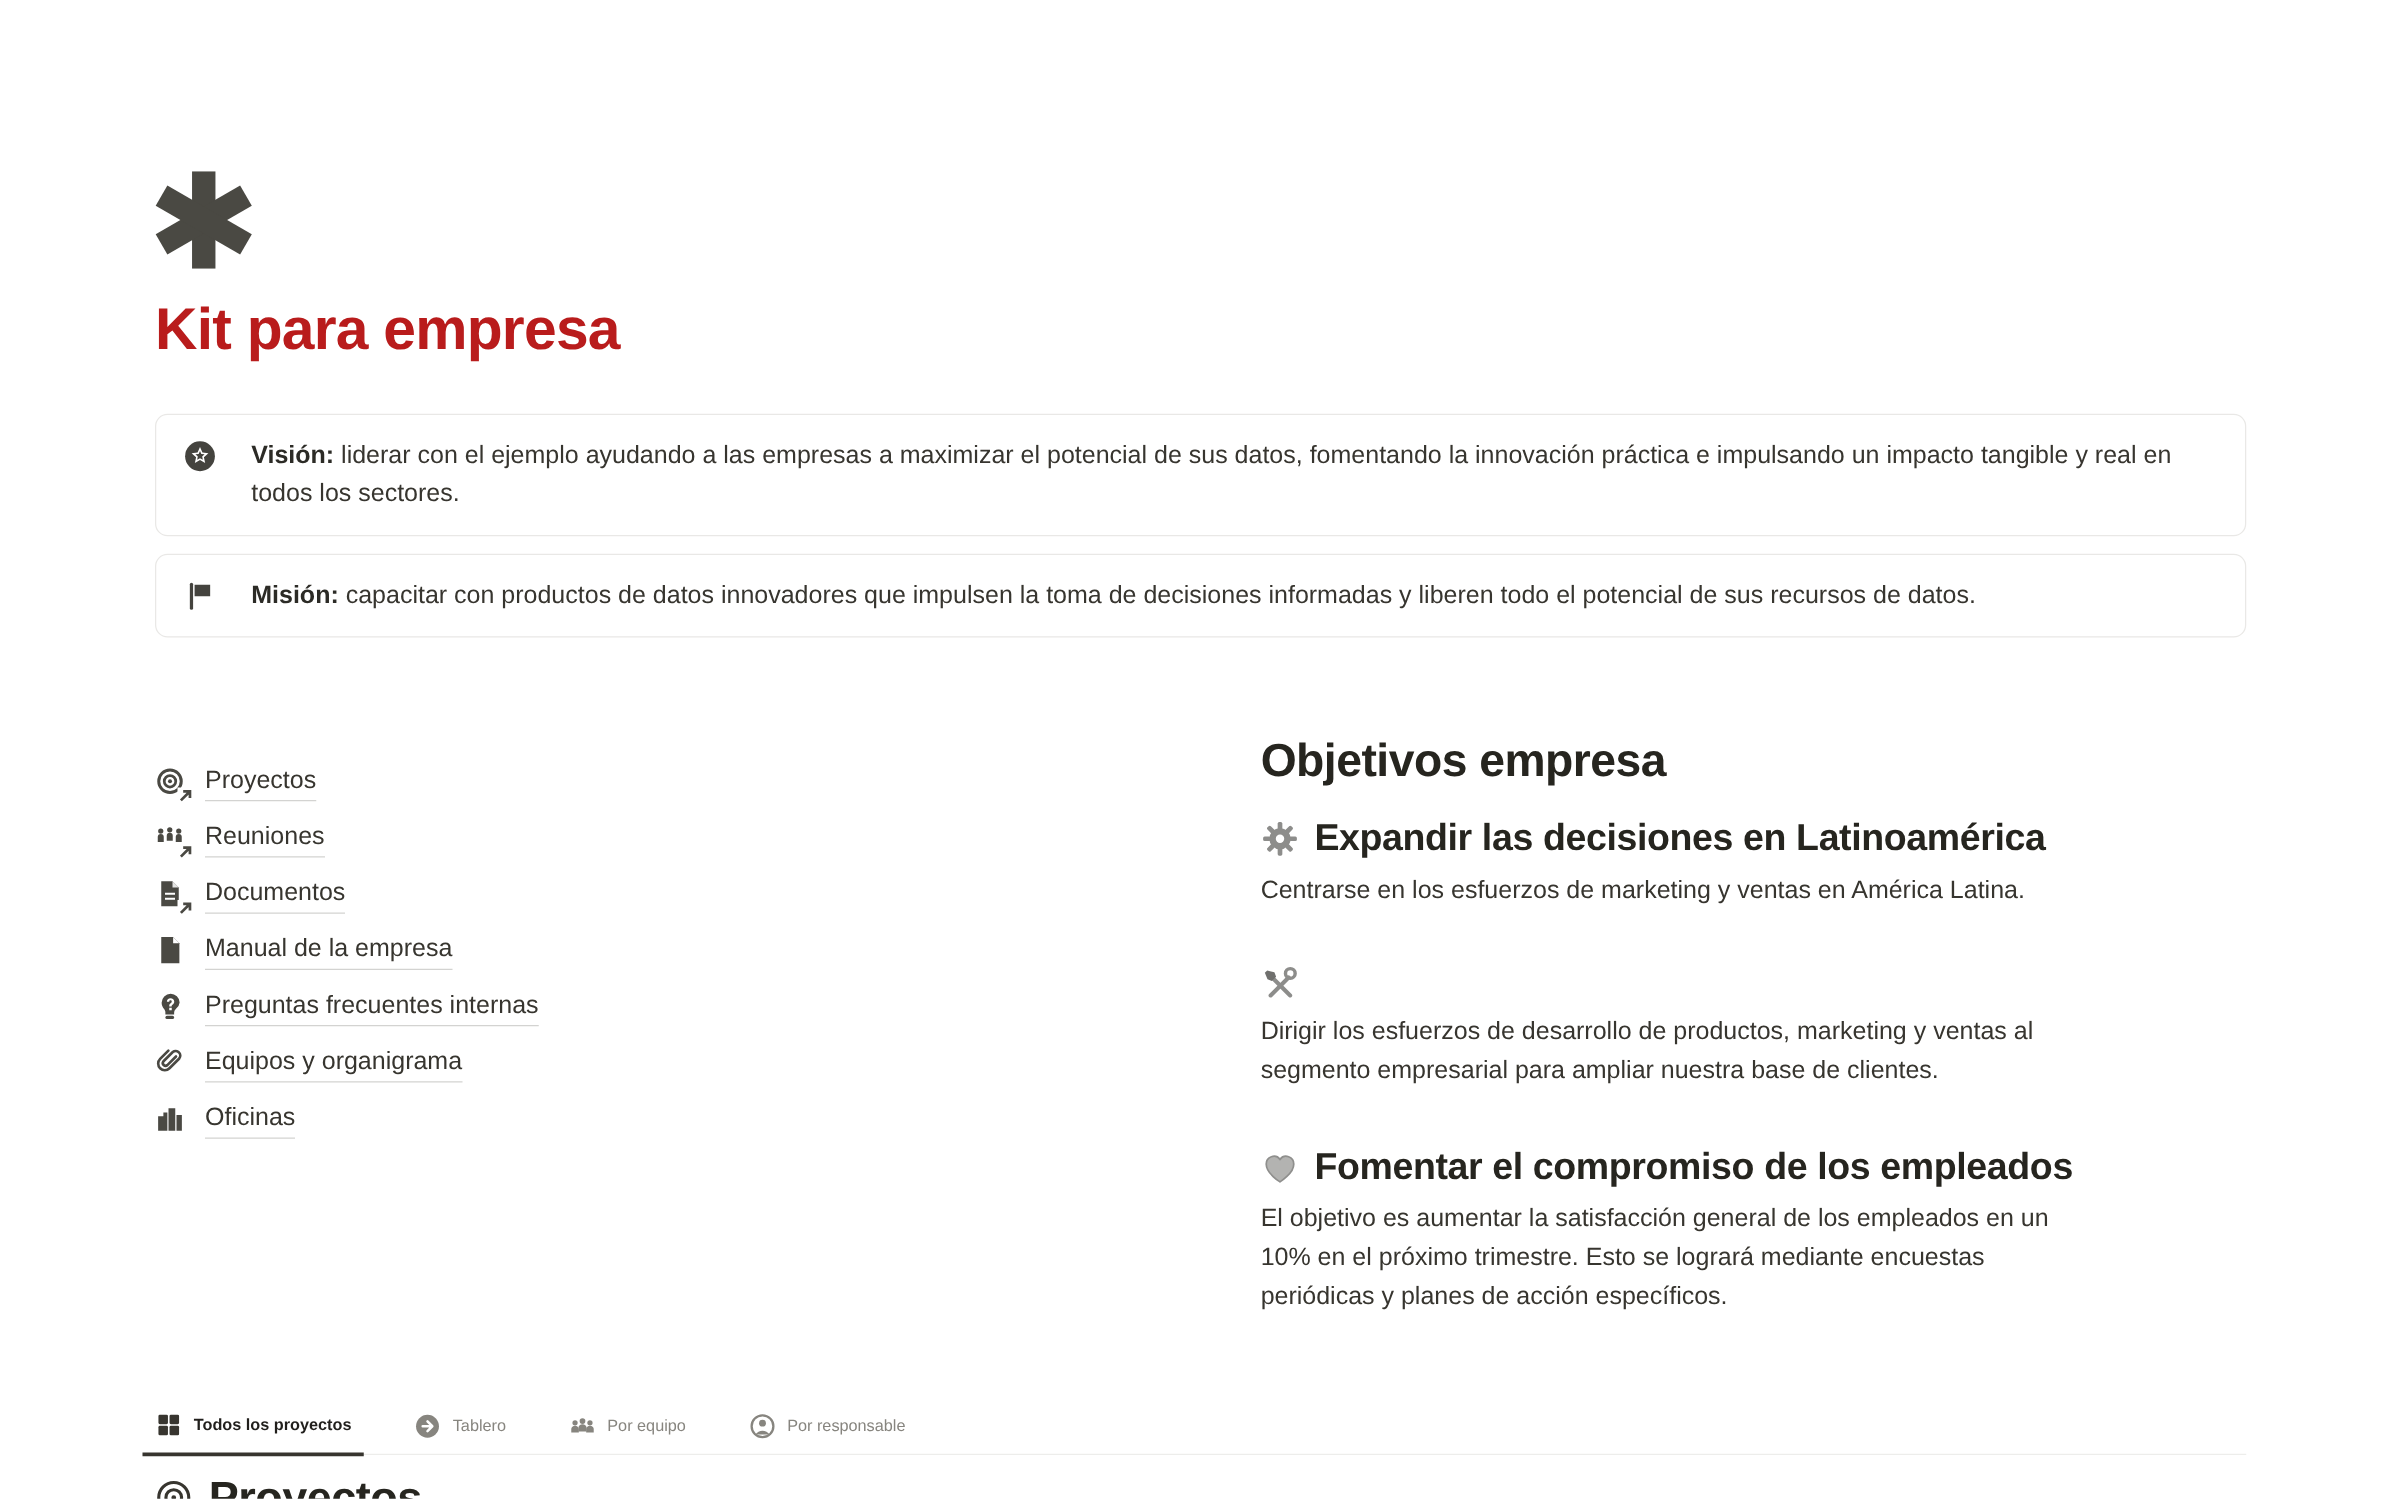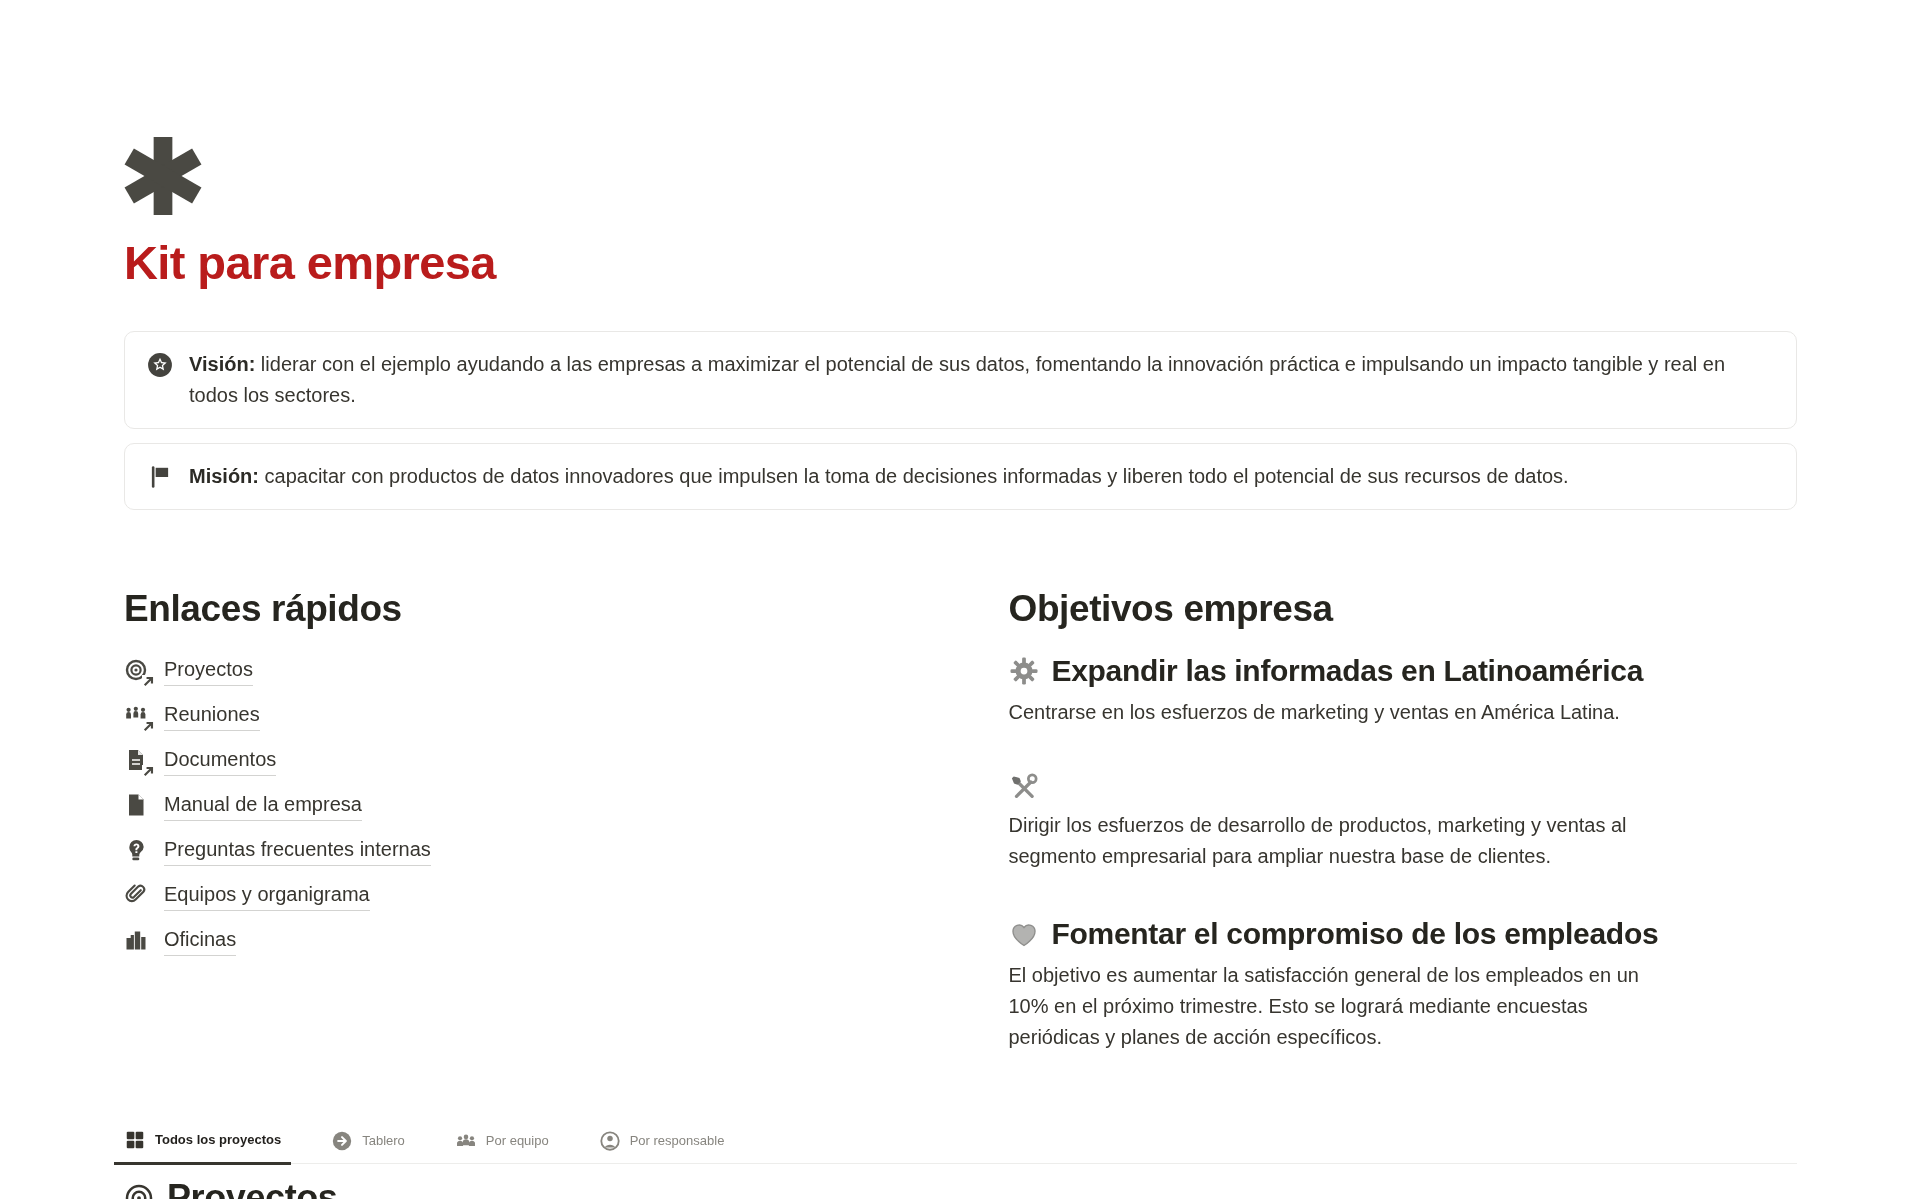--- a/index.html
+++ b/index.html
@@ -5,21 +5,21 @@
   * { box-sizing: border-box; margin: 0; padding: 0; }
   html,body { width:1920px; height:1199px; overflow:hidden; background:#ffffff; }
   body { font-family:"Liberation Sans", sans-serif; color:#37352f; }
   .content { padding:0 123px 0 124px; }
 
   .page-icon { margin-top:137px; width:78px; height:78px; cursor:pointer; }
   .page-icon svg { width:78px; height:78px; display:block; }
 
   .page-title { margin-top:20px; font-size:47px; line-height:56px; font-weight:700; letter-spacing:-0.6px; color:#b91c1c; }
 
-  .callout { margin-top:40px; border:1px solid #e9e8e6; border-radius:10px; padding:17px 22px; display:flex; gap:16px; align-items:flex-start; background:#fff; }
+  .callout { margin-top:40px; border:1px solid #e9e8e6; border-radius:10px; padding:17px 22px; display:flex; gap:28px; align-items:flex-start; background:#fff; }
   .callout + .callout { margin-top:14px; }
   .callout-icon { flex:0 0 26px; width:26px; height:26px; margin-top:3px; }
   .callout-icon svg { width:26px; height:26px; display:block; }
   .callout-text { font-size:20px; line-height:31px; color:#37352f; }
   .callout-text b { font-weight:700; color:#2c2b26; }
 
   .columns { display:grid; grid-template-columns:1fr 1fr; column-gap:96px; margin-top:76px; }
   h2.section-heading { font-size:37px; line-height:45px; font-weight:700; letter-spacing:-0.4px; color:#26251f; }
 
   .links { margin-top:17px; }
@@ -85,21 +85,20 @@
       </svg>
     </span>
     <div class="callout-text">
       <b>Misión:</b><span> capacitar con productos de datos innovadores que impulsen la toma de decisiones informadas y liberen todo el potencial de sus recursos de datos.</span>
     </div>
   </div>
 
   <div class="columns">
 
     <div>
-      <h2 class="section-heading">Enlaces rápidos</h2>
       <div class="links">
 
         <div class="link-row">
           <span class="link-icon">
             <svg viewBox="0 0 24 24" fill="none" stroke="#4a4943">
               <circle cx="12" cy="12" r="9" stroke-width="2.4"></circle>
               <circle cx="12" cy="12" r="4.6" stroke-width="2.2"></circle>
               <circle cx="12" cy="12" r="1.6" fill="#4a4943" stroke="none"></circle>
             </svg>
             <span class="link-arrow">
@@ -206,21 +205,21 @@
                 <rect x="10.5" y="17.8" width="3" height="5" rx="1" transform="rotate(90 12 12)"></rect>
                 <rect x="10.5" y="1.2" width="3" height="5" rx="1" transform="rotate(45 12 12)"></rect>
                 <rect x="10.5" y="17.8" width="3" height="5" rx="1" transform="rotate(45 12 12)"></rect>
                 <rect x="10.5" y="1.2" width="3" height="5" rx="1" transform="rotate(-45 12 12)"></rect>
                 <rect x="10.5" y="17.8" width="3" height="5" rx="1" transform="rotate(-45 12 12)"></rect>
               </g>
               <circle cx="12" cy="12" r="2.7" fill="#ffffff"></circle>
             </g>
           </svg>
         </span>
-        <span>Expandir las informadas en Latinoamérica</span>
+        <span>Expandir las decisiones en Latinoamérica</span>
       </div>
       <div class="objective-body">Centrarse en los esfuerzos de marketing y ventas en América Latina.</div>
 
       <div class="objective-title">
         <span class="obj-icon">
           <svg viewBox="0 0 24 24">
             <g stroke="#8d8d8b" stroke-width="2.6" stroke-linecap="round">
               <path d="M6 19.5L17.5 8"></path>
               <path d="M18.5 19.5L7 8"></path>
             </g>

